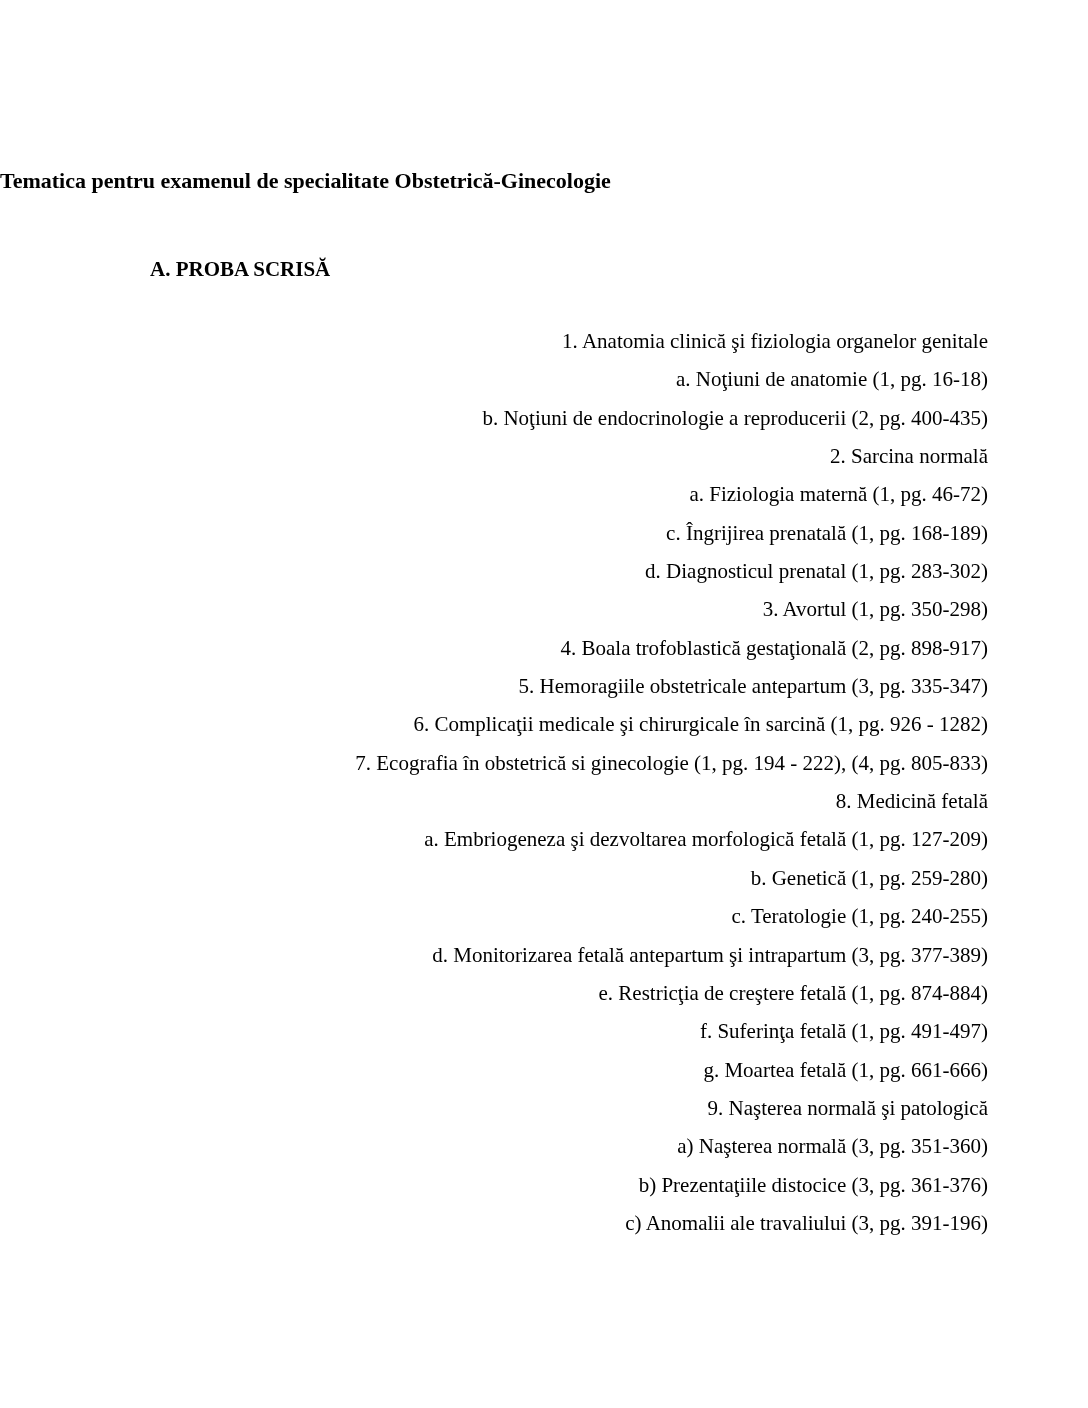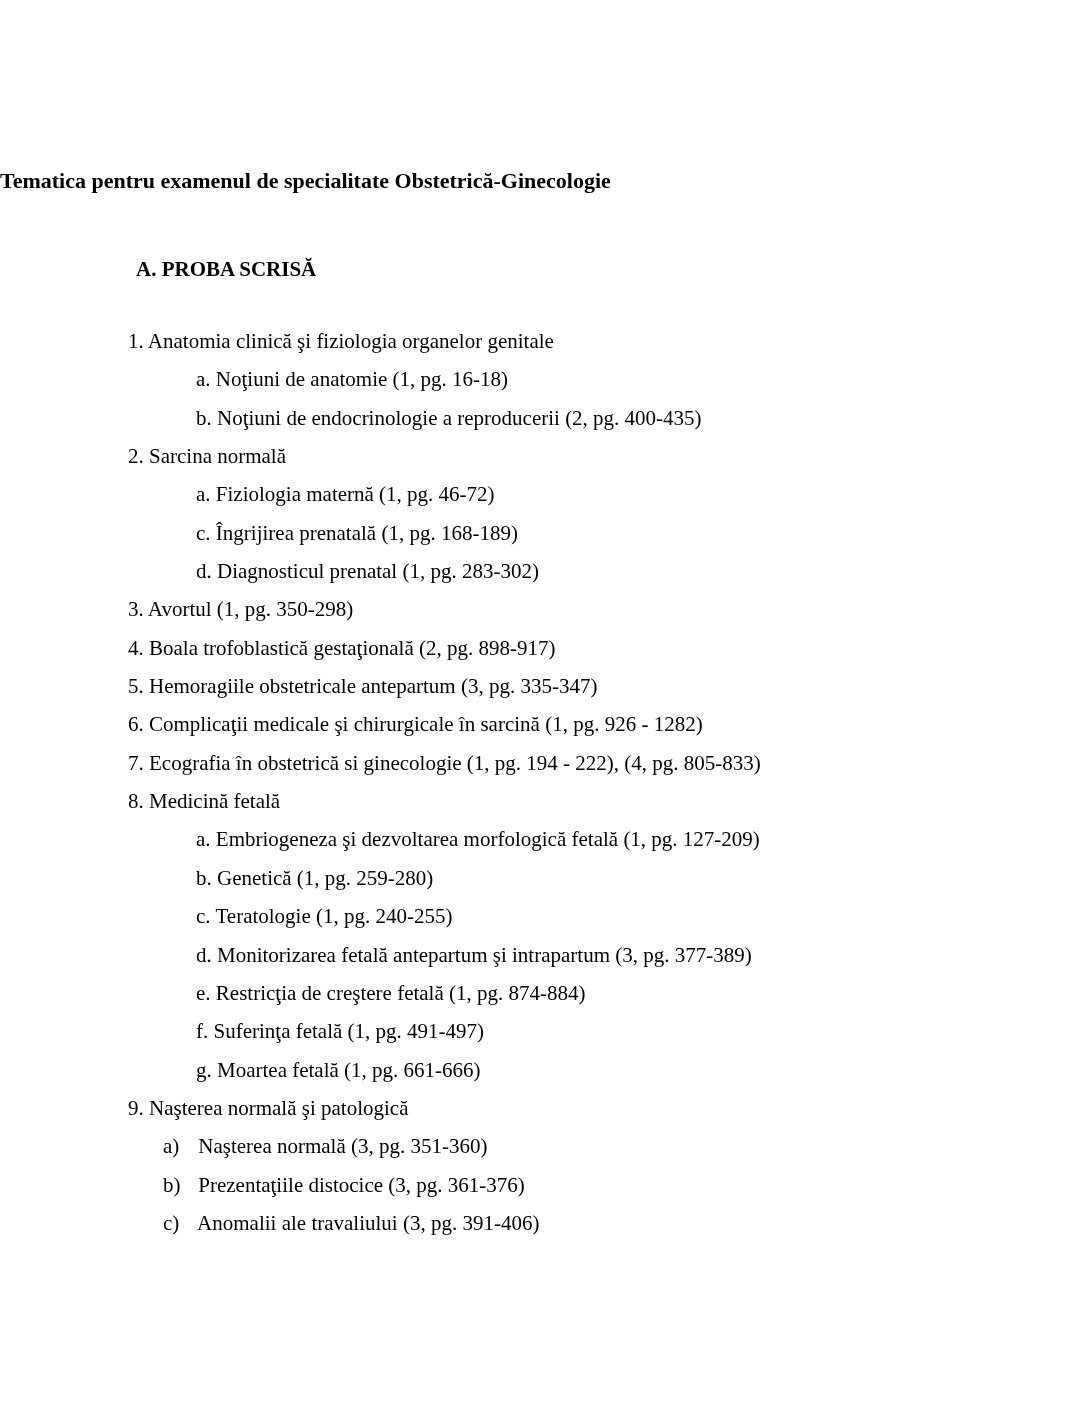--- a/index.html
+++ b/index.html
@@ -26,33 +26,34 @@
     width: 100%;
     text-align: left;
     font-size: 22px;
     font-weight: bold;
     line-height: 38px;
     white-space: nowrap;
   }
   .section-heading {
     position: absolute;
     top: 250px;
-    left: 136px;
+    left: 150px;
     font-size: 21px;
     font-weight: bold;
     line-height: 38px;
     white-space: nowrap;
   }
   .topic-list {
     position: absolute;
     top: 322px;
     left: 128px;
     width: 860px;
     font-size: 21px;
     line-height: 38.34px;
+    text-align: right;
   }
   .item {
     display: block;
     white-space: nowrap;
   }
   .item.level-0 { margin-left: 0; }
   .item.level-1 { margin-left: 68px; }
   .item.level-2 { margin-left: 35px; }
   .item.level-2 .marker {
     display: inline-block;
@@ -84,15 +85,15 @@
       <div class="item level-1"><span class="marker">a.</span> <span class="text">Embriogeneza şi dezvoltarea morfologică fetală (1, pg. 127-209)</span></div>
       <div class="item level-1"><span class="marker">b.</span> <span class="text">Genetică (1, pg. 259-280)</span></div>
       <div class="item level-1"><span class="marker">c.</span> <span class="text">Teratologie (1, pg. 240-255)</span></div>
       <div class="item level-1"><span class="marker">d.</span> <span class="text">Monitorizarea fetală antepartum şi intrapartum (3, pg. 377-389)</span></div>
       <div class="item level-1"><span class="marker">e.</span> <span class="text">Restricţia de creştere fetală (1, pg. 874-884)</span></div>
       <div class="item level-1"><span class="marker">f.</span> <span class="text">Suferinţa fetală (1, pg. 491-497)</span></div>
       <div class="item level-1"><span class="marker">g.</span> <span class="text">Moartea fetală (1, pg. 661-666)</span></div>
       <div class="item level-0"><span class="marker">9.</span> <span class="text">Naşterea normală şi patologică</span></div>
       <div class="item level-2"><span class="marker">a)</span> <span class="text">Naşterea normală (3, pg. 351-360)</span></div>
       <div class="item level-2"><span class="marker">b)</span> <span class="text">Prezentaţiile distocice (3, pg. 361-376)</span></div>
-      <div class="item level-2"><span class="marker">c)</span> <span class="text">Anomalii ale travaliului (3, pg. 391-406)</span></div>
+      <div class="item level-2"><span class="marker">c)</span> <span class="text">Anomalii ale travaliului (3, pg. 391-196)</span></div>
     </div>
 </div>
 
 </body></html>

